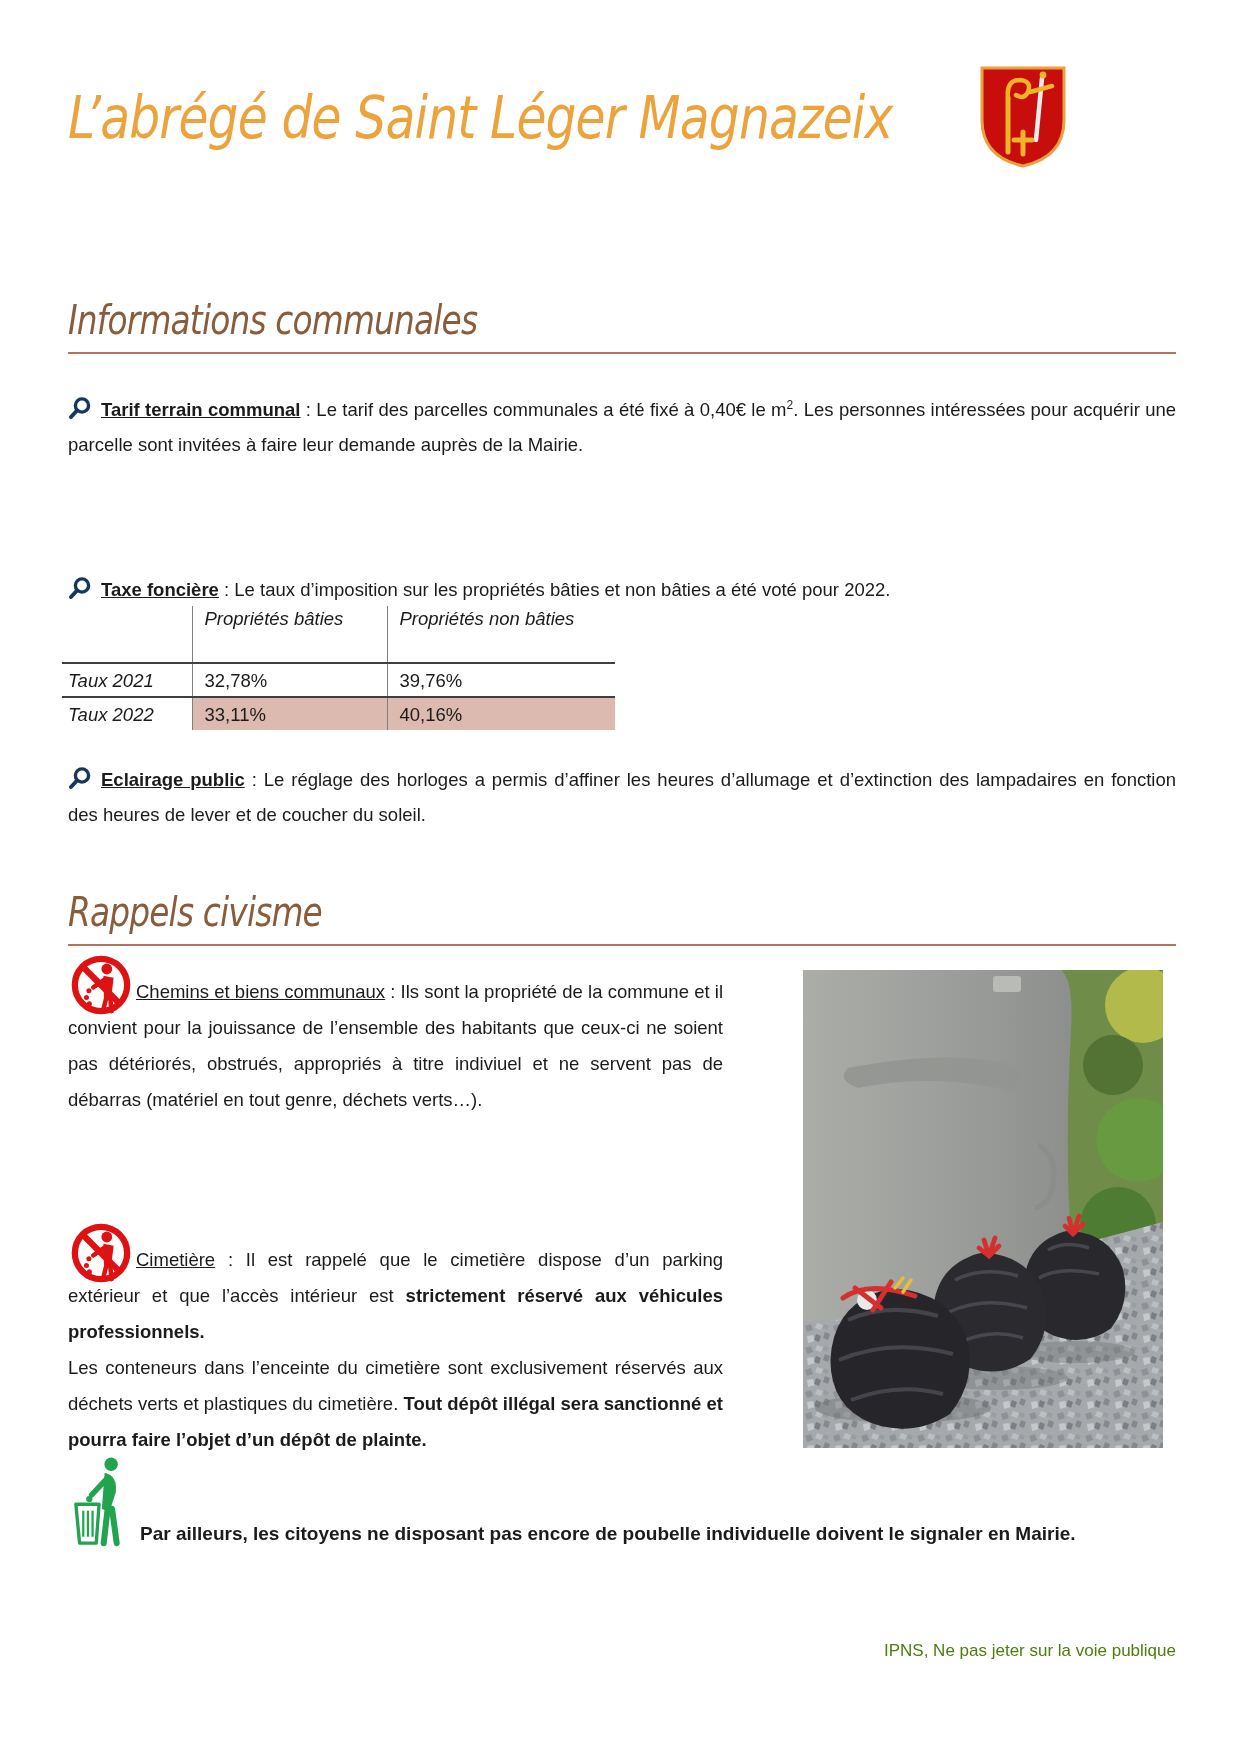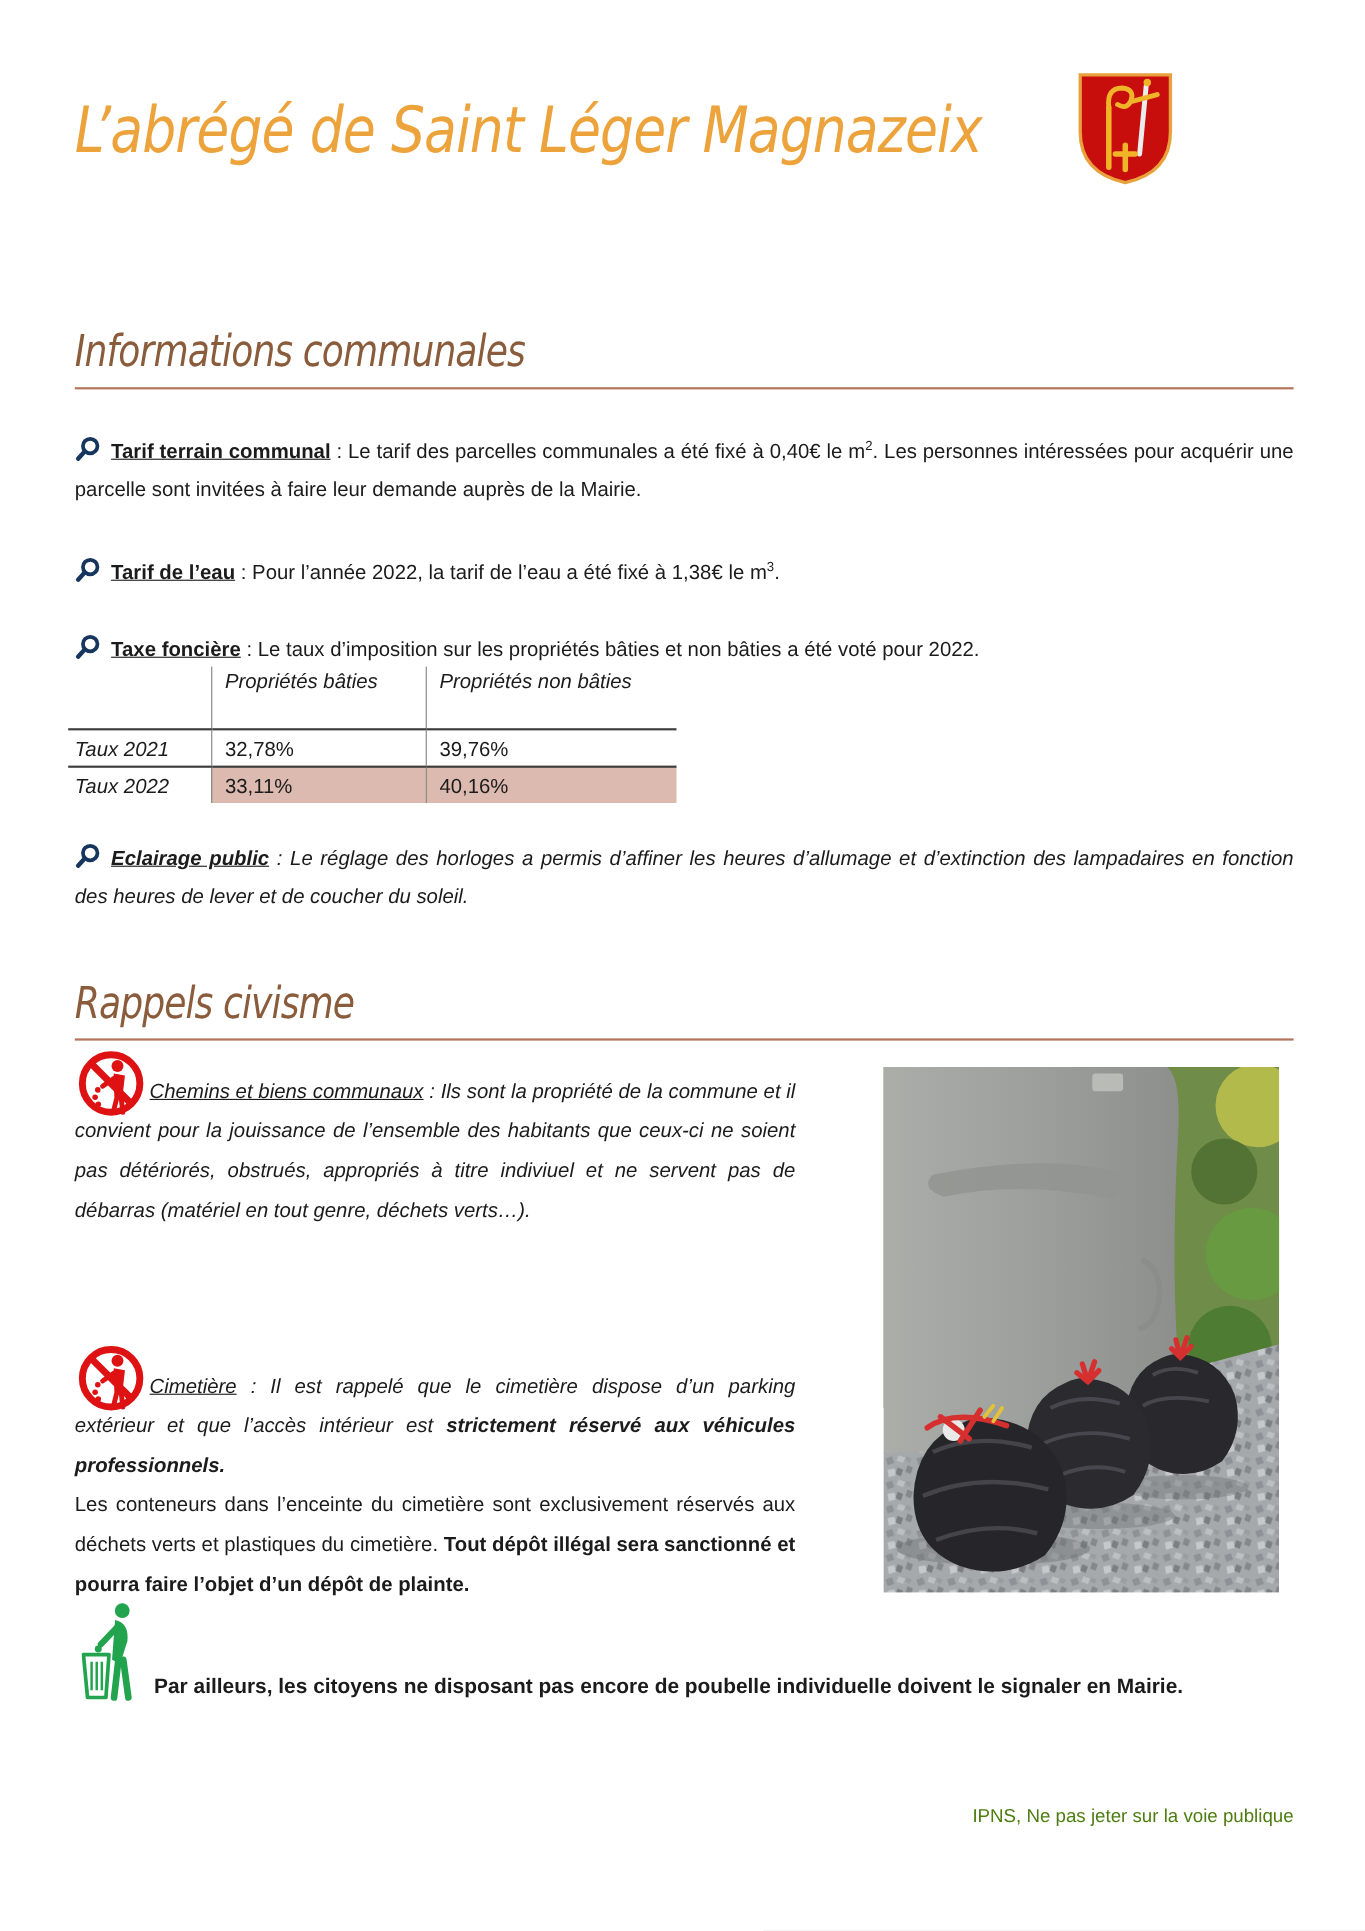--- a/index.html
+++ b/index.html
@@ -33,21 +33,21 @@
   #sec-communales{top:296px;}
   #sec-civisme{top:888px;}
   
   .info-item{
     position:absolute;left:68px;width:1108px;margin:0;
     font-size:18.5px;line-height:35px;text-align:justify;
   }
   #info-0{top:388px;}
   #info-1{top:498px;}
   #info-2{top:572px;}
-  #info-3{top:762px;font-style:italic;}
+  #info-3{top:762px;}
   .mag{display:inline-block;width:24px;height:24px;vertical-align:-4px;margin-right:9px;}
   .info-label{font-weight:bold;text-decoration:underline;}
   sup{font-size:12px;}
   
   .tax-table{
     position:absolute;left:62px;top:606px;border-collapse:collapse;
     font-size:18.5px;table-layout:fixed;width:553px;
   }
   .tax-table col.c0{width:130px;}
   .tax-table col.c1{width:195px;}
@@ -59,21 +59,21 @@
   .tax-table td{height:31px;padding:1px 6px 0 12px;}
   .tax-table th+th,.tax-table td+td{border-left:1px solid #808080;}
   .tax-table .lbl{font-style:italic;padding-left:6px;}
   .tax-table tr.r0 td{border-bottom:2px solid #3f3f3f;}
   .tax-table tr.hl td.val{background:#DCBAAF;}
   
   .civ-block{position:absolute;left:68px;width:655px;font-size:18.5px;line-height:36px;}
   #civ-0{top:950px;}
   #civ-1{top:1218px;}
   .ban-icon{position:absolute;left:2px;top:4px;width:62px;height:62px;}
-  .civ-par{margin:0;padding-top:24px;text-indent:68px;text-align:justify;font-style:italic;}
+  .civ-par{margin:0;padding-top:24px;text-indent:68px;text-align:justify;}
   .civ-par2{margin:0;padding-top:0;text-align:justify;}
   .civ-label{text-decoration:underline;}
   .civ-bold,.b{font-weight:bold;}
   .civ-bold{margin:0;}
   
   .photo{position:absolute;left:803px;top:970px;width:360px;height:478px;overflow:hidden;}
   .photo svg{display:block;}
   
   .note{position:absolute;left:74px;top:1455px;width:1100px;display:flex;align-items:flex-end;}
   .tidy-icon{width:52px;height:98px;flex:0 0 auto;margin-right:14px;}
@@ -103,26 +103,20 @@
     <h2><span class="cond">Informations communales</span></h2>
   </div>
 
   <p class="info-item" id="info-0">
     <span class="mag"><svg viewBox="0 0 24 24">
           <circle cx="14" cy="9.5" r="6.6" fill="none" stroke="#17365D" stroke-width="3.4"></circle>
           <path d="M9 14.5 L3 21" stroke="#17365D" stroke-width="4" stroke-linecap="round"></path>
         </svg></span><span class="info-label">Tarif terrain communal</span><span> : Le tarif des parcelles communales a été fixé à 0,40€ le m</span><sup>2</sup><span>. Les personnes intéressées pour acquérir une parcelle sont invitées à faire leur demande auprès de la Mairie.</span>
   </p>
 
-  <p class="info-item" id="info-1">
-    <span class="mag"><svg viewBox="0 0 24 24">
-          <circle cx="14" cy="9.5" r="6.6" fill="none" stroke="#17365D" stroke-width="3.4"></circle>
-          <path d="M9 14.5 L3 21" stroke="#17365D" stroke-width="4" stroke-linecap="round"></path>
-        </svg></span><span class="info-label">Tarif de l’eau</span><span> : Pour l’année 2022, la tarif de l’eau a été fixé à 1,38€ le m</span><sup>3</sup><span>.</span>
-  </p>
 
   <p class="info-item" id="info-2">
     <span class="mag"><svg viewBox="0 0 24 24">
           <circle cx="14" cy="9.5" r="6.6" fill="none" stroke="#17365D" stroke-width="3.4"></circle>
           <path d="M9 14.5 L3 21" stroke="#17365D" stroke-width="4" stroke-linecap="round"></path>
         </svg></span><span class="info-label">Taxe foncière</span><span> : Le taux d’imposition sur les propriétés bâties et non bâties a été voté pour 2022.</span>
   </p>
 
   <table class="tax-table">
     <colgroup>

